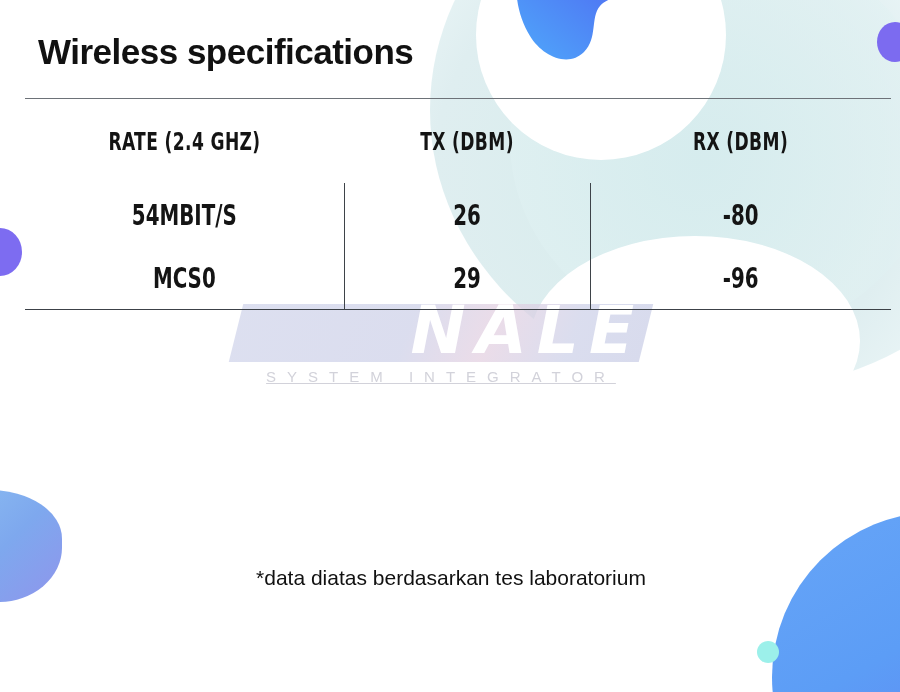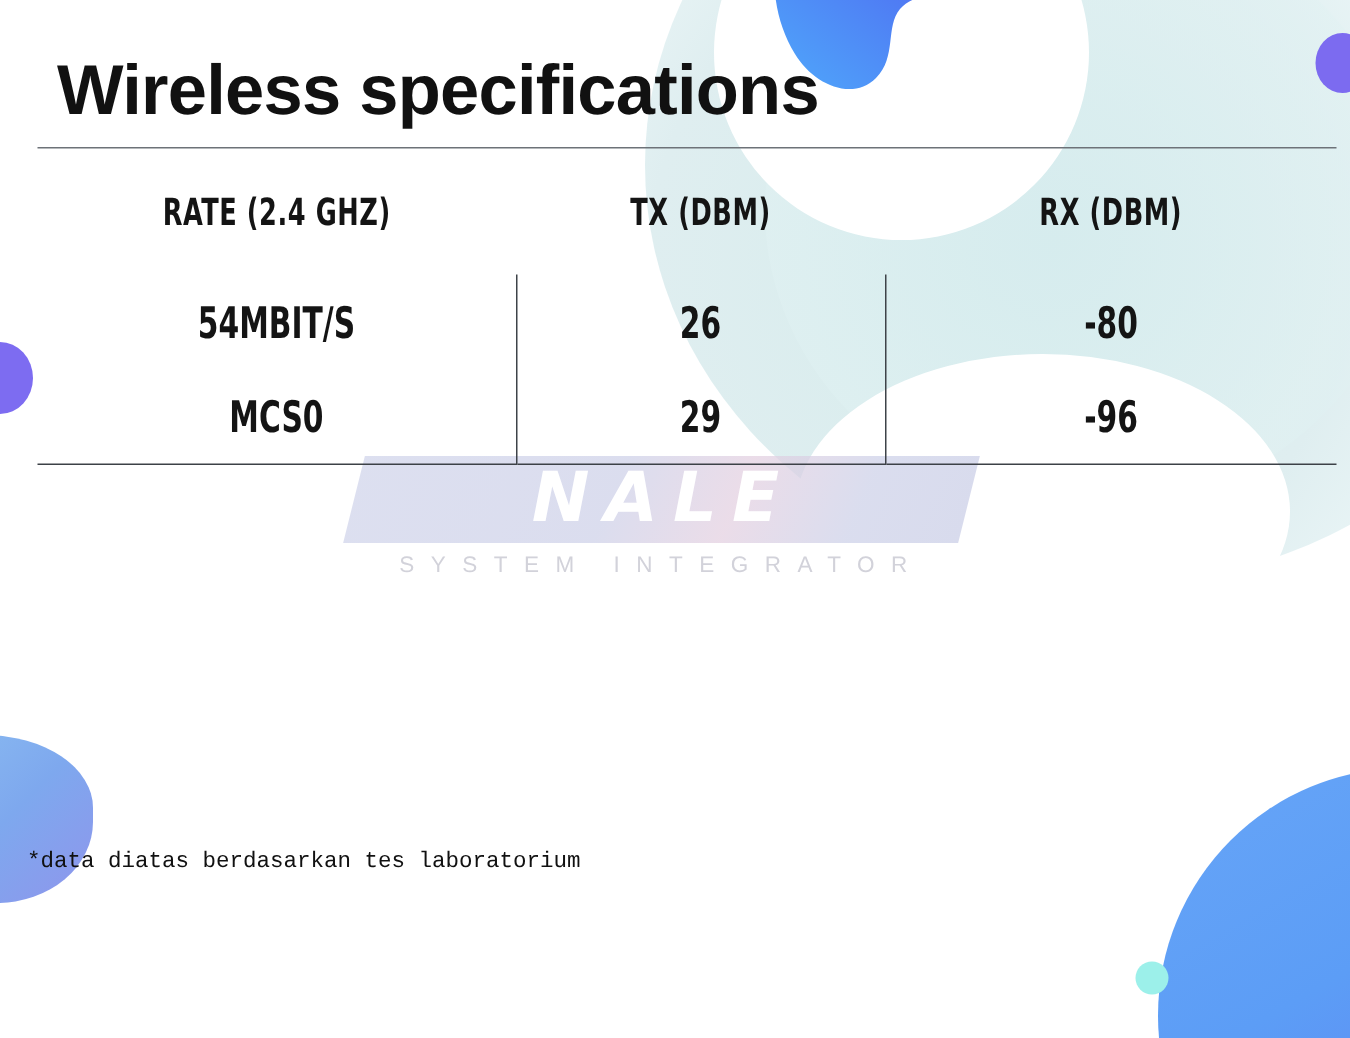--- a/index.html
+++ b/index.html
@@ -137,52 +137,53 @@
     opacity: 0.72;
     transform: skewX(-14deg);
   }
   .wm-text {
     position: absolute;
     top: 2px;
     left: 4px;
     width: 404px;
     height: 62px;
     line-height: 62px;
-    text-align: center;
+    text-align: right;
     font-family: "DejaVu Sans", sans-serif;
     font-weight: 700;
     font-style: italic;
-    font-size: 46px;
+    font-size: 66px;
     letter-spacing: 10px;
     color: #ffffff;
   }
   .wm-sub {
     position: absolute;
     top: 70px;
     left: 0;
     width: 410px;
     text-align: center;
     font-family: "Liberation Sans", sans-serif;
     font-size: 15px;
     letter-spacing: 11px;
     color: #d2d2da;
+    text-decoration: underline;
   }
 
   
   .content {
     position: absolute;
     inset: 0;
   }
   .title {
     position: absolute;
     top: 32px;
     left: 38px;
     font-family: "Liberation Sans", sans-serif;
     font-weight: bold;
-    font-size: 47px;
+    font-size: 35px;
     letter-spacing: -0.5px;
     color: #111111;
     white-space: nowrap;
   }
 
   .table-wrap {
     position: absolute;
     top: 98px;
     left: 25px;
     width: 866px;
@@ -221,23 +222,23 @@
   .rule-mid { border-top: 1.5px solid #4a4f55; }
   .rule-bot { border-top: 1.5px solid #3c4147; }
 
   .vdiv { border-left: 1.2px solid #3e4349; }
 
   .footnote {
     position: absolute;
     top: 566px;
     left: 18px;
     width: 866px;
-    text-align: left;
-    font-family: Liberation Mono, monospace;
-    font-size: 15px;
+    text-align: center;
+    font-family: Liberation Sans, sans-serif;
+    font-size: 21px;
     color: #111111;
   }
 </style>
 </head>
 <body>
 
 <div id="slide">
 
   <div class="bg-layer">
     <div class="mint-wash"></div>

